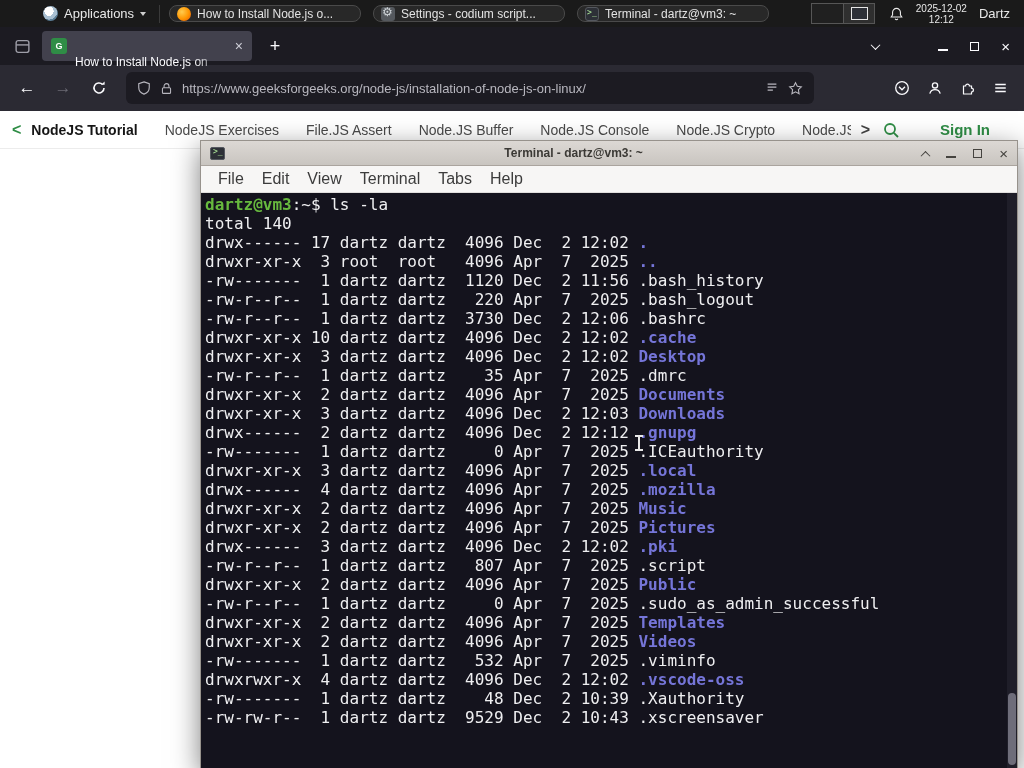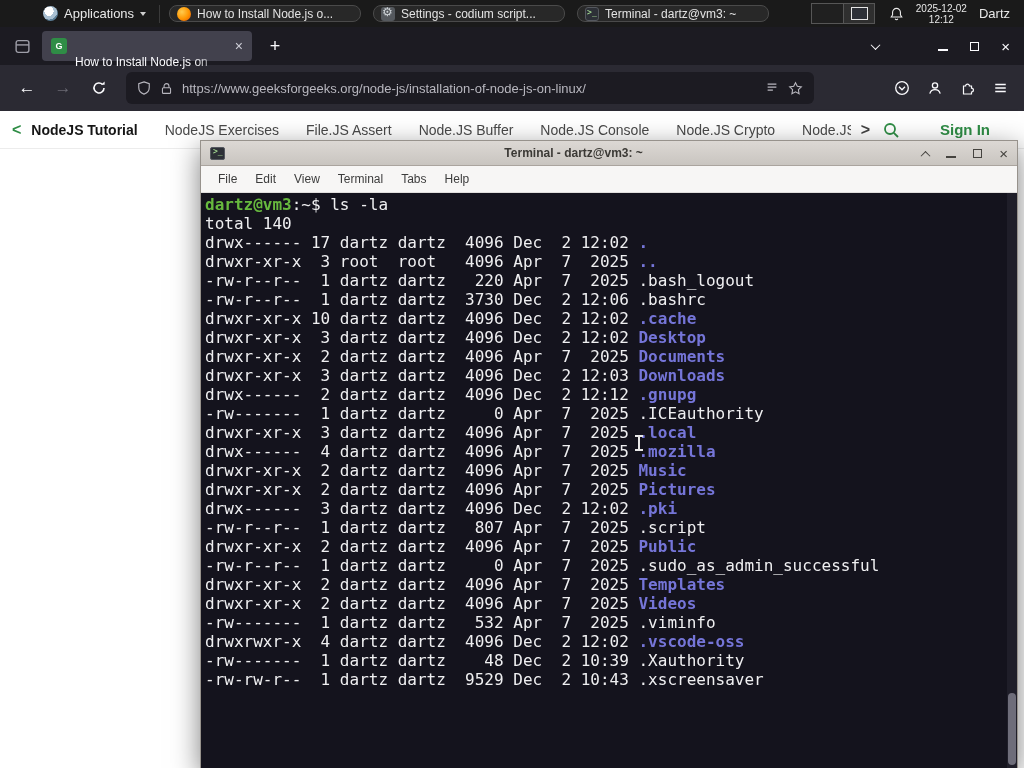--- a/index.html
+++ b/index.html
@@ -81,21 +81,21 @@
     display:flex; flex-direction:column; border:1px solid #97928c; border-bottom:none;
     box-shadow:0 8px 26px rgba(0,0,0,.5); }
   .term-titlebar { height:25px; background:linear-gradient(#dcd8d4,#c9c5c0); display:flex;
     align-items:center; padding:0 9px; gap:8px; border-bottom:1px solid #aaa49e; }
   .term-ic { width:15px; height:13px; background:#2d3037; border:1px solid #55585f; border-radius:2px; position:relative; flex:0 0 auto; }
   .term-ic::after { content:">_"; position:absolute; left:2px; top:-1px; font-size:8px; color:#aee89a;
     font-family:"DejaVu Sans Mono", monospace; }
   .term-title { flex:1; text-align:center; font-weight:bold; font-size:12px; color:#3b3935; }
   .term-btns { display:flex; gap:17px; color:#45433f; align-items:center; }
   .term-menubar { height:27px; background:#f7f6f5; display:flex; align-items:center; padding:0 8px;
-    font-size:12px; color:#3c3c3c; border-bottom:1px solid #e0dedd; }
+    font-size:16px; color:#3c3c3c; border-bottom:1px solid #e0dedd; }
   .menu-item { padding:0 9px; }
   .term-body { flex:1; background:var(--terminal-bg); position:relative; overflow:hidden;
     padding:2px 0 0 4px; font-family:"DejaVu Sans Mono", monospace; font-size:16px; line-height:19px;
     color:var(--terminal-fg); }
   .tline { white-space:pre; }
   .tline .dir { color:var(--dir-blue); font-weight:bold; }
   .tline .dim { color:var(--dim-gray); }
   .tline .file { color:var(--terminal-fg); }
   .green { color:var(--prompt-green); font-weight:bold; }
   .term-scrollbar { position:absolute; right:0; top:0; bottom:0; width:10px; background:#1f1e29; }
@@ -281,24 +281,26 @@
         <span class="menu-item">Terminal</span>
         <span class="menu-item">Tabs</span>
         <span class="menu-item">Help</span>
       </div>
     <div class="term-body">
       <div>
         <div class="tline"><span class="green">dartz@vm3</span><span>:~$ </span><span>ls -la</span></div>
         <div class="tline">total 140</div>
       <div class="tline"><span>drwx------ 17 dartz dartz  4096 Dec  2 12:02 </span><span class="dir">.</span></div>
           <div class="tline"><span>drwxr-xr-x  3 root  root   4096 Apr  7  2025 </span><span class="dir">..</span></div>
+          <div class="tline"><span>-rw-------  1 dartz dartz  1120 Dec  2 11:56 </span><span class="file">.bash_history</span></div>
           <div class="tline"><span>-rw-r--r--  1 dartz dartz   220 Apr  7  2025 </span><span class="file">.bash_logout</span></div>
           <div class="tline"><span>-rw-r--r--  1 dartz dartz  3730 Dec  2 12:06 </span><span class="file">.bashrc</span></div>
           <div class="tline"><span>drwxr-xr-x 10 dartz dartz  4096 Dec  2 12:02 </span><span class="dir">.cache</span></div>
           <div class="tline"><span>drwxr-xr-x  3 dartz dartz  4096 Dec  2 12:02 </span><span class="dir">Desktop</span></div>
+          <div class="tline"><span>-rw-r--r--  1 dartz dartz    35 Apr  7  2025 </span><span class="file">.dmrc</span></div>
           <div class="tline"><span>drwxr-xr-x  2 dartz dartz  4096 Apr  7  2025 </span><span class="dir">Documents</span></div>
           <div class="tline"><span>drwxr-xr-x  3 dartz dartz  4096 Dec  2 12:03 </span><span class="dir">Downloads</span></div>
           <div class="tline"><span>drwx------  2 dartz dartz  4096 Dec  2 12:12 </span><span class="dir">.gnupg</span></div>
           <div class="tline"><span>-rw-------  1 dartz dartz     0 Apr  7  2025 </span><span class="file">.ICEauthority</span></div>
           <div class="tline"><span>drwxr-xr-x  3 dartz dartz  4096 Apr  7  2025 </span><span class="dir">.local</span></div>
           <div class="tline"><span>drwx------  4 dartz dartz  4096 Apr  7  2025 </span><span class="dir">.mozilla</span></div>
           <div class="tline"><span>drwxr-xr-x  2 dartz dartz  4096 Apr  7  2025 </span><span class="dir">Music</span></div>
           <div class="tline"><span>drwxr-xr-x  2 dartz dartz  4096 Apr  7  2025 </span><span class="dir">Pictures</span></div>
           <div class="tline"><span>drwx------  3 dartz dartz  4096 Dec  2 12:02 </span><span class="dir">.pki</span></div>
           <div class="tline"><span>-rw-r--r--  1 dartz dartz   807 Apr  7  2025 </span><span class="file">.script</span></div>

